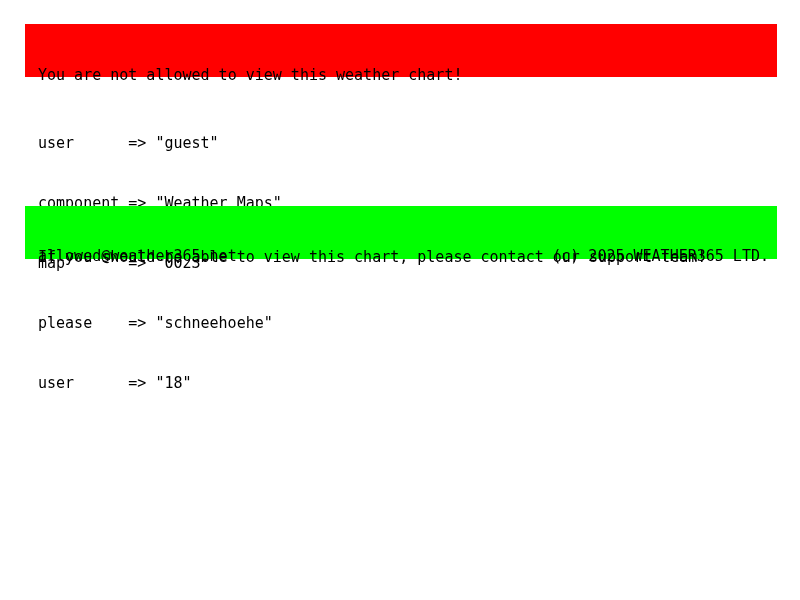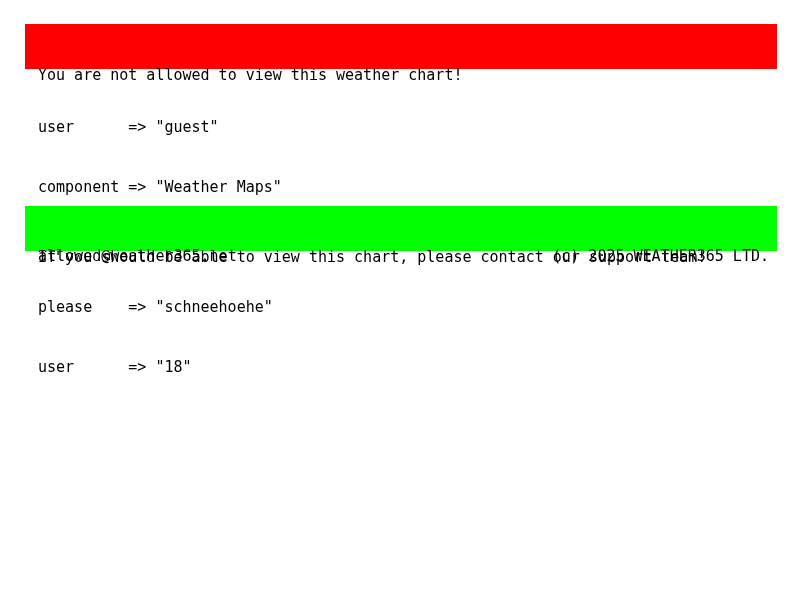--- a/index.html
+++ b/index.html
@@ -11,21 +11,21 @@
     font-size: 15px;
     line-height: 20px;
     color: var(--text, #000000);
     overflow: hidden;
     position: relative;
   }
   .banner {
     position: absolute;
     left: 25px;
     width: 752px;
-    height: 45px;
+    height: 53px;
     padding: 1px 0 0 13px;
     white-space: pre;
   }
   .banner-error {
     top: 24px;
     background: var(--error-bg, #ff0000);
   }
   .banner-info {
     top: 206px;
     background: var(--info-bg, #00ff00);
@@ -33,20 +33,21 @@
   .details {
     position: absolute;
     left: 38px;
     top: 77px;
     white-space: pre;
   }
   .kv-row { height: 20px; }
   .kv-key {
     display: inline-block;
     width: 10ch;
+    margin-top: 16px;
   }
   .kv-value { margin-left: 1ch; }
   .footer {
     position: absolute;
     left: 38px;
     top: 246px;
     width: 731px;
     display: flex;
     justify-content: space-between;
     white-space: pre;

